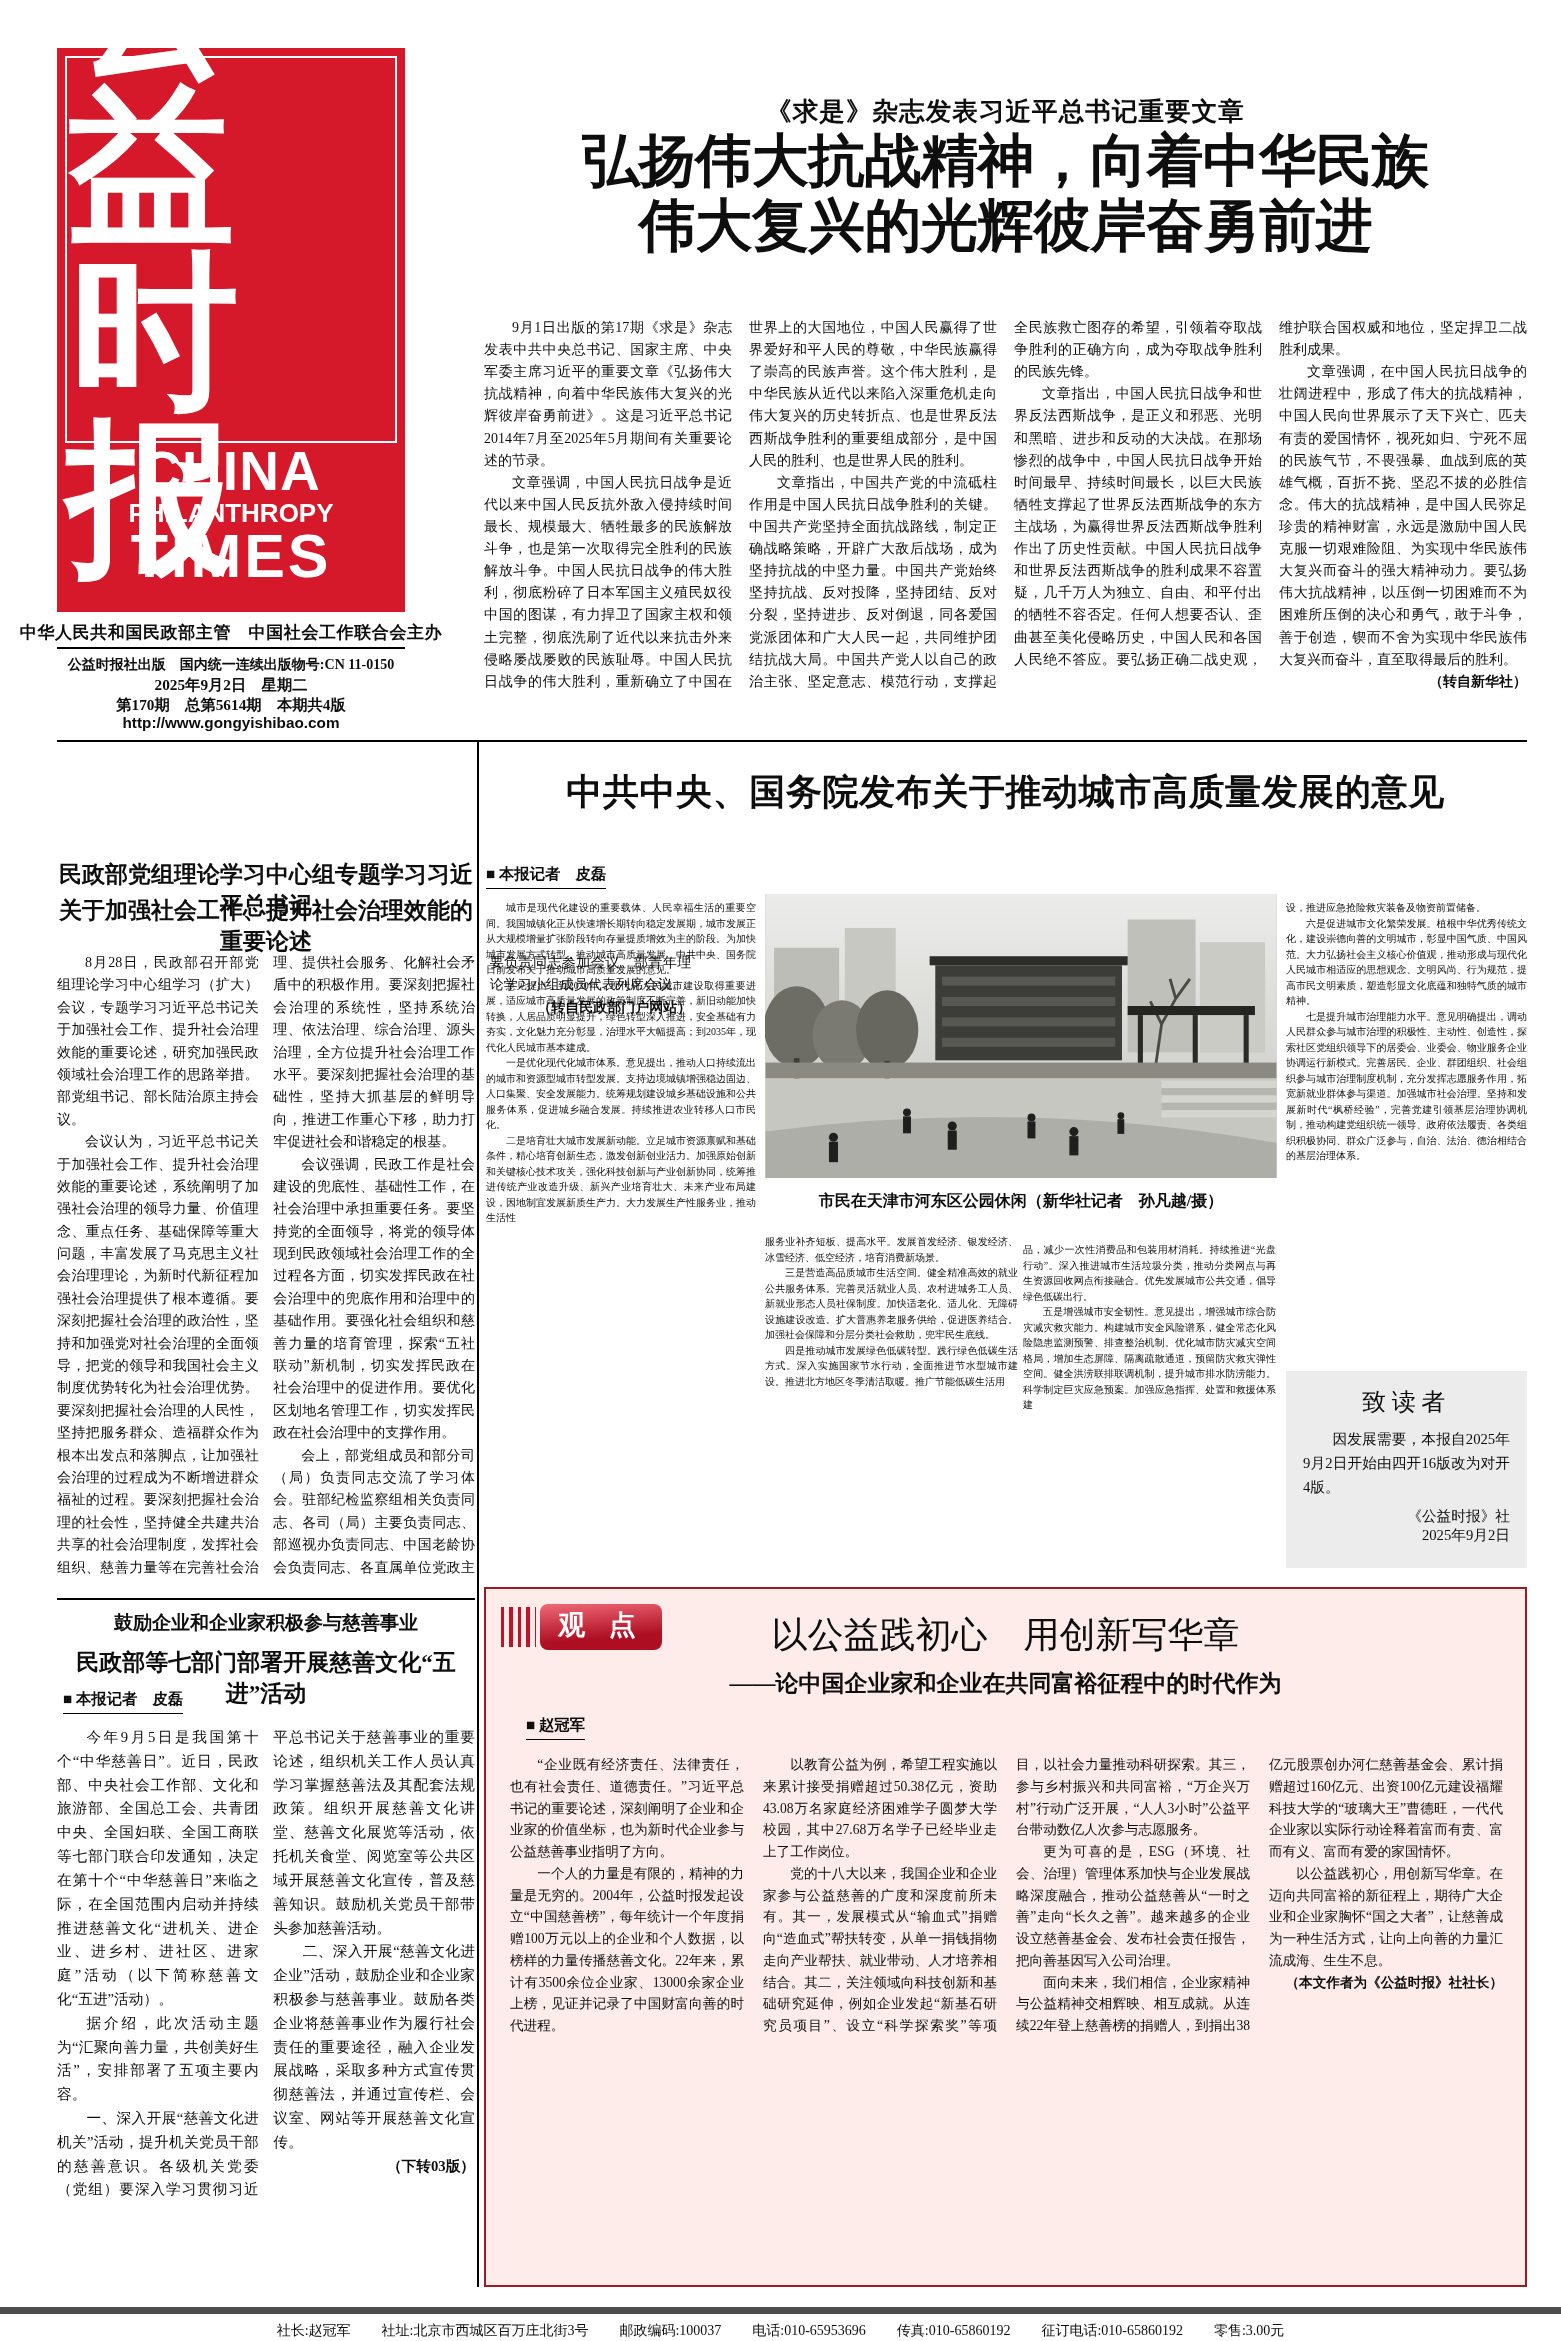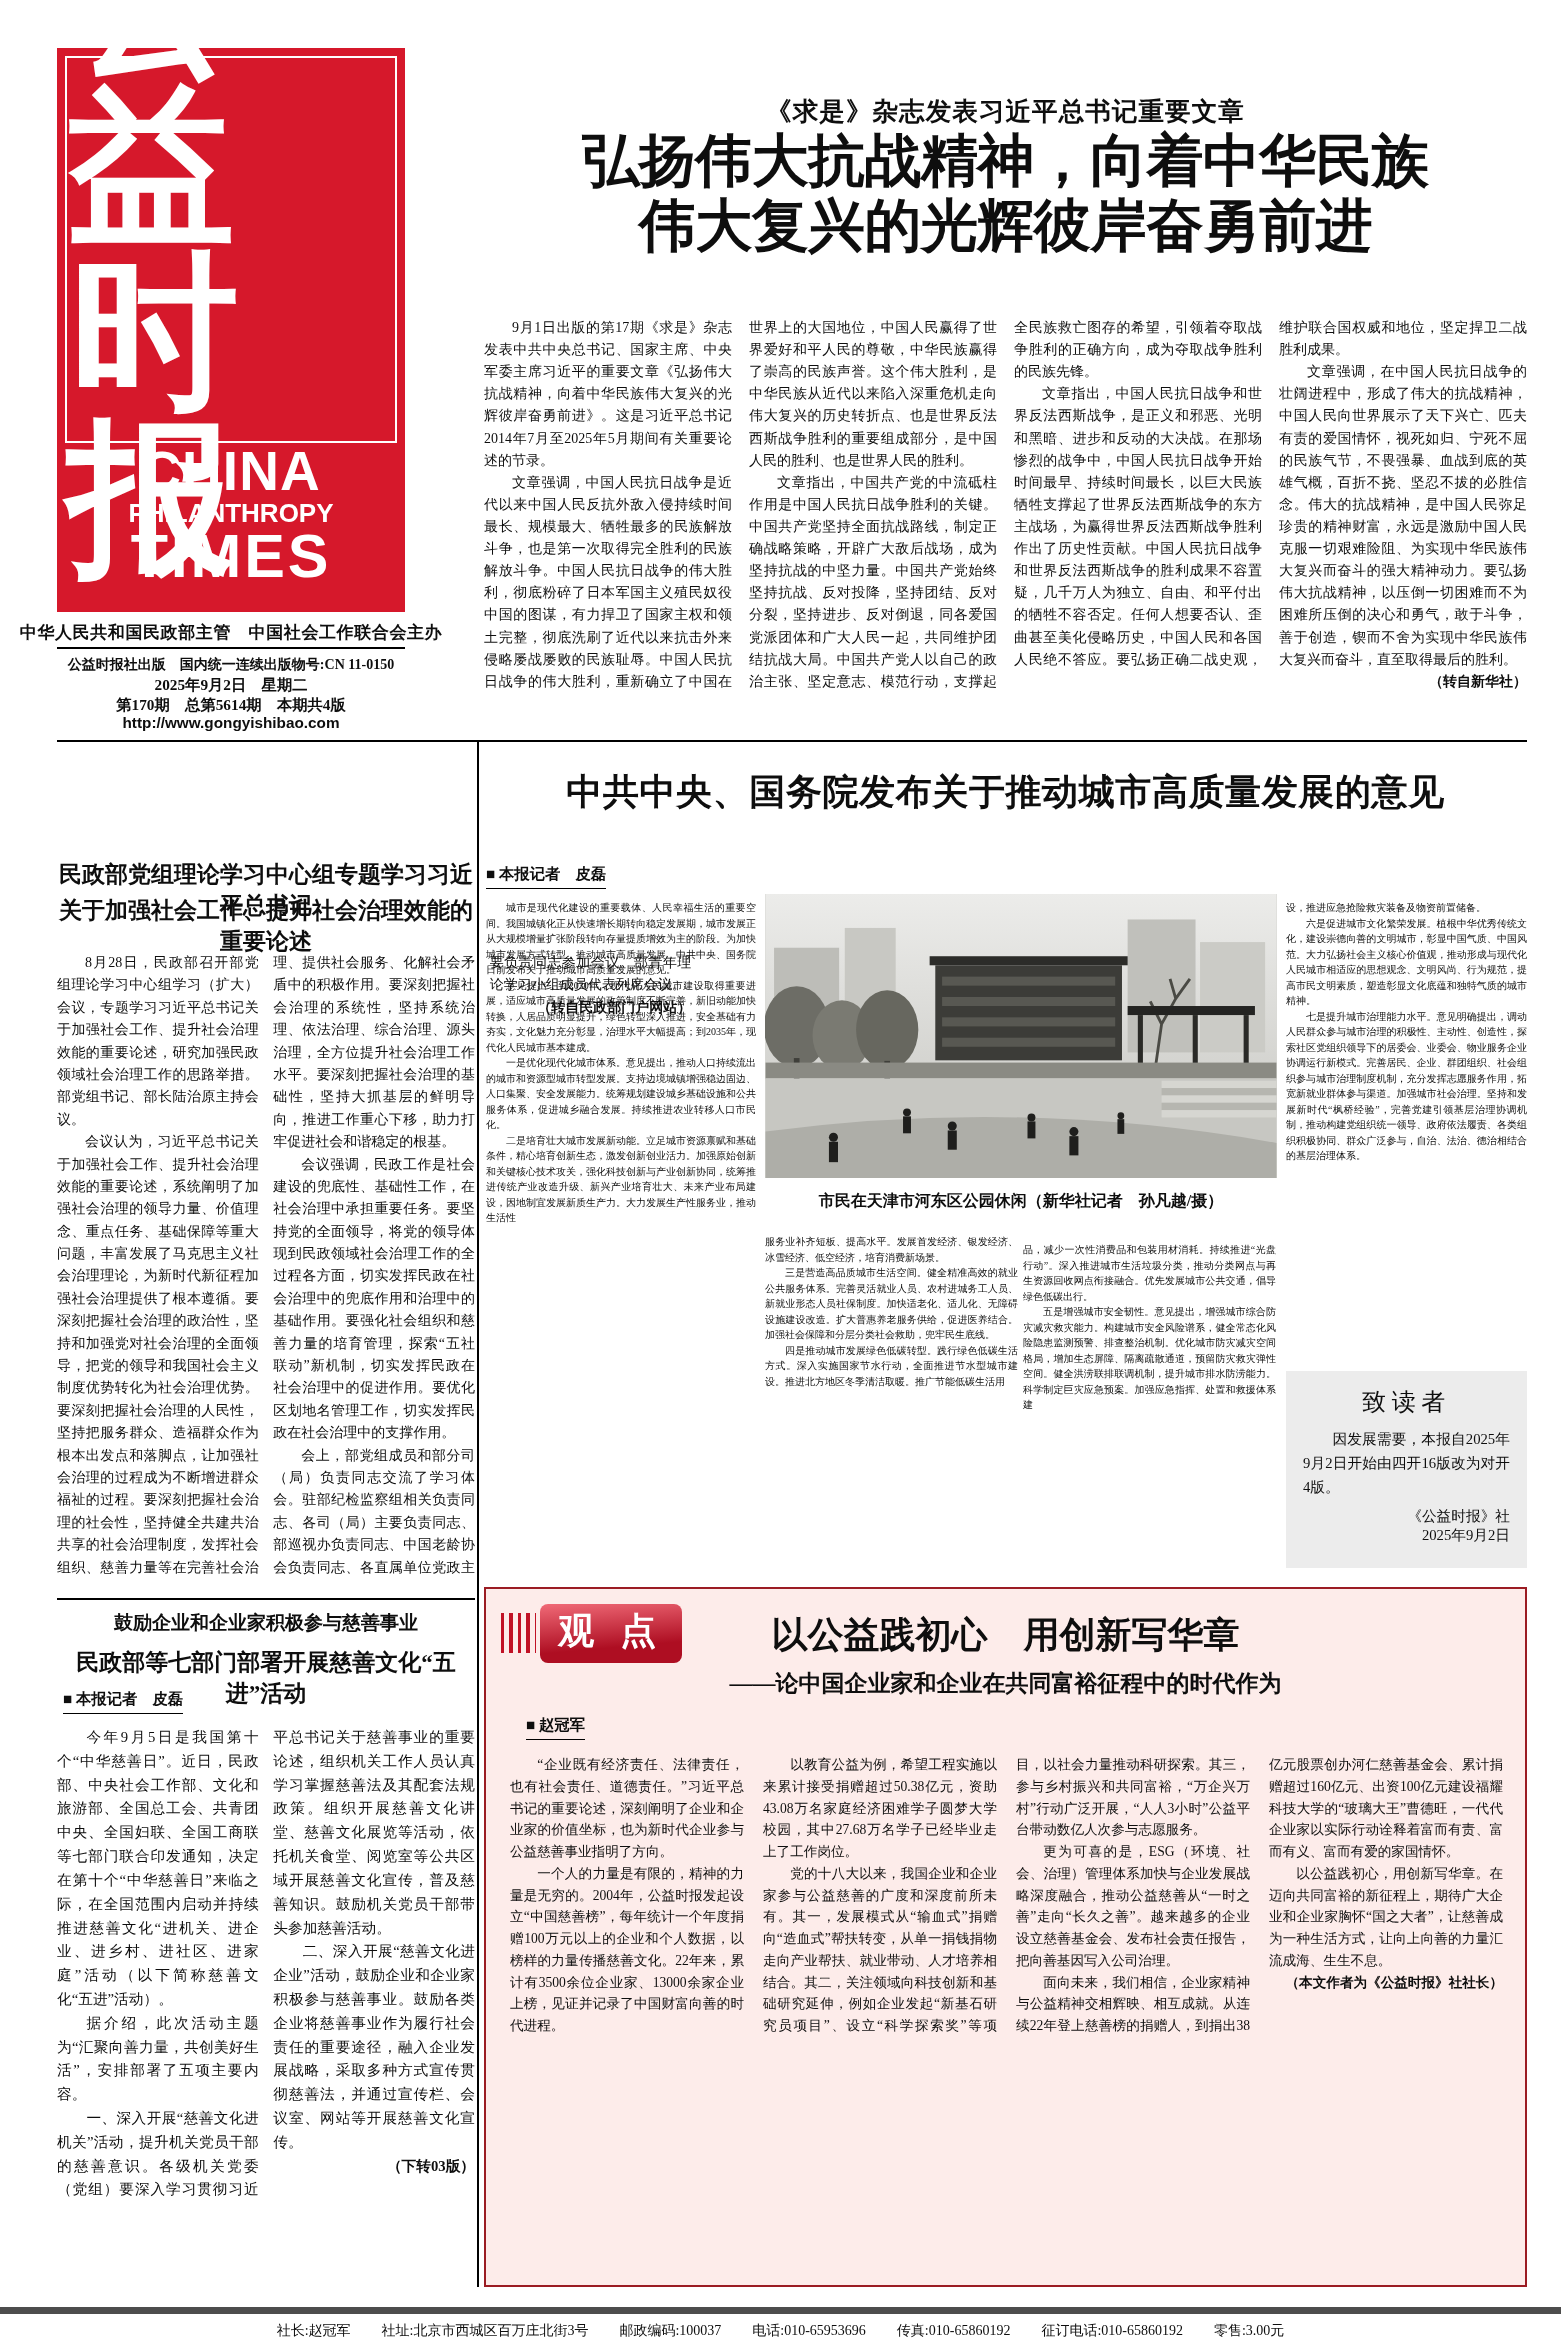--- a/index.html
+++ b/index.html
@@ -73,24 +73,24 @@
   .cha-byline{position:absolute;left:63px;top:1689px;}
   .cha-body{position:absolute;left:57px;top:1726px;width:418px;height:555px;
             column-count:2;column-gap:14.7px;font-size:14.7px;line-height:1.62;}
 
   
   .opinion{position:absolute;left:484px;top:1587px;width:1043px;height:700px;box-sizing:border-box;
            background:#fdecea;border:2.8px solid #9b1c23;}
   .op-badge{position:absolute;left:14.7px;top:14.7px;display:flex;align-items:center;}
   .op-stripes{width:35px;height:40px;margin-right:4.5px;
               background:repeating-linear-gradient(90deg,#c11226 0 3.4px,rgba(193,18,38,0) 3.4px 8.5px);}
-  .op-pill{background:linear-gradient(175deg,#f06a77 0%,#ae0e22 70%);color:#fff;font-size:36px;
+  .op-pill{background:linear-gradient(175deg,#f06a77 0%,#ae0e22 70%);color:#fff;font-size:27px;
            font-weight:900;padding:3.4px 18px 6.8px 18px;border-radius:8px;letter-spacing:8px;
            font-family:"Liberation Sans","DejaVu Sans",sans-serif;text-align:center;}
-  .op-h{position:absolute;left:0;top:21.5px;width:100%;text-align:center;font-size:36px;font-weight:700;}
+  .op-h{position:absolute;left:0;top:21.5px;width:100%;text-align:center;font-size:36px;font-weight:400;}
   .op-sub{position:absolute;left:0;top:79px;width:100%;text-align:center;font-size:23px;font-weight:bold;}
   .op-byline{position:absolute;left:40px;top:126px;}
   .op-body{position:absolute;left:24px;top:165px;width:993px;height:510px;
            column-count:4;column-gap:19px;font-size:13.6px;line-height:1.6;}
 
   
   .footer-bar{position:absolute;left:0;top:2307px;width:1561px;height:7.4px;background:#4d4d4d;}
   .footer{position:absolute;left:0;top:2322px;width:1561px;display:flex;justify-content:center;
           gap:31px;font-size:14px;}
 </style>

